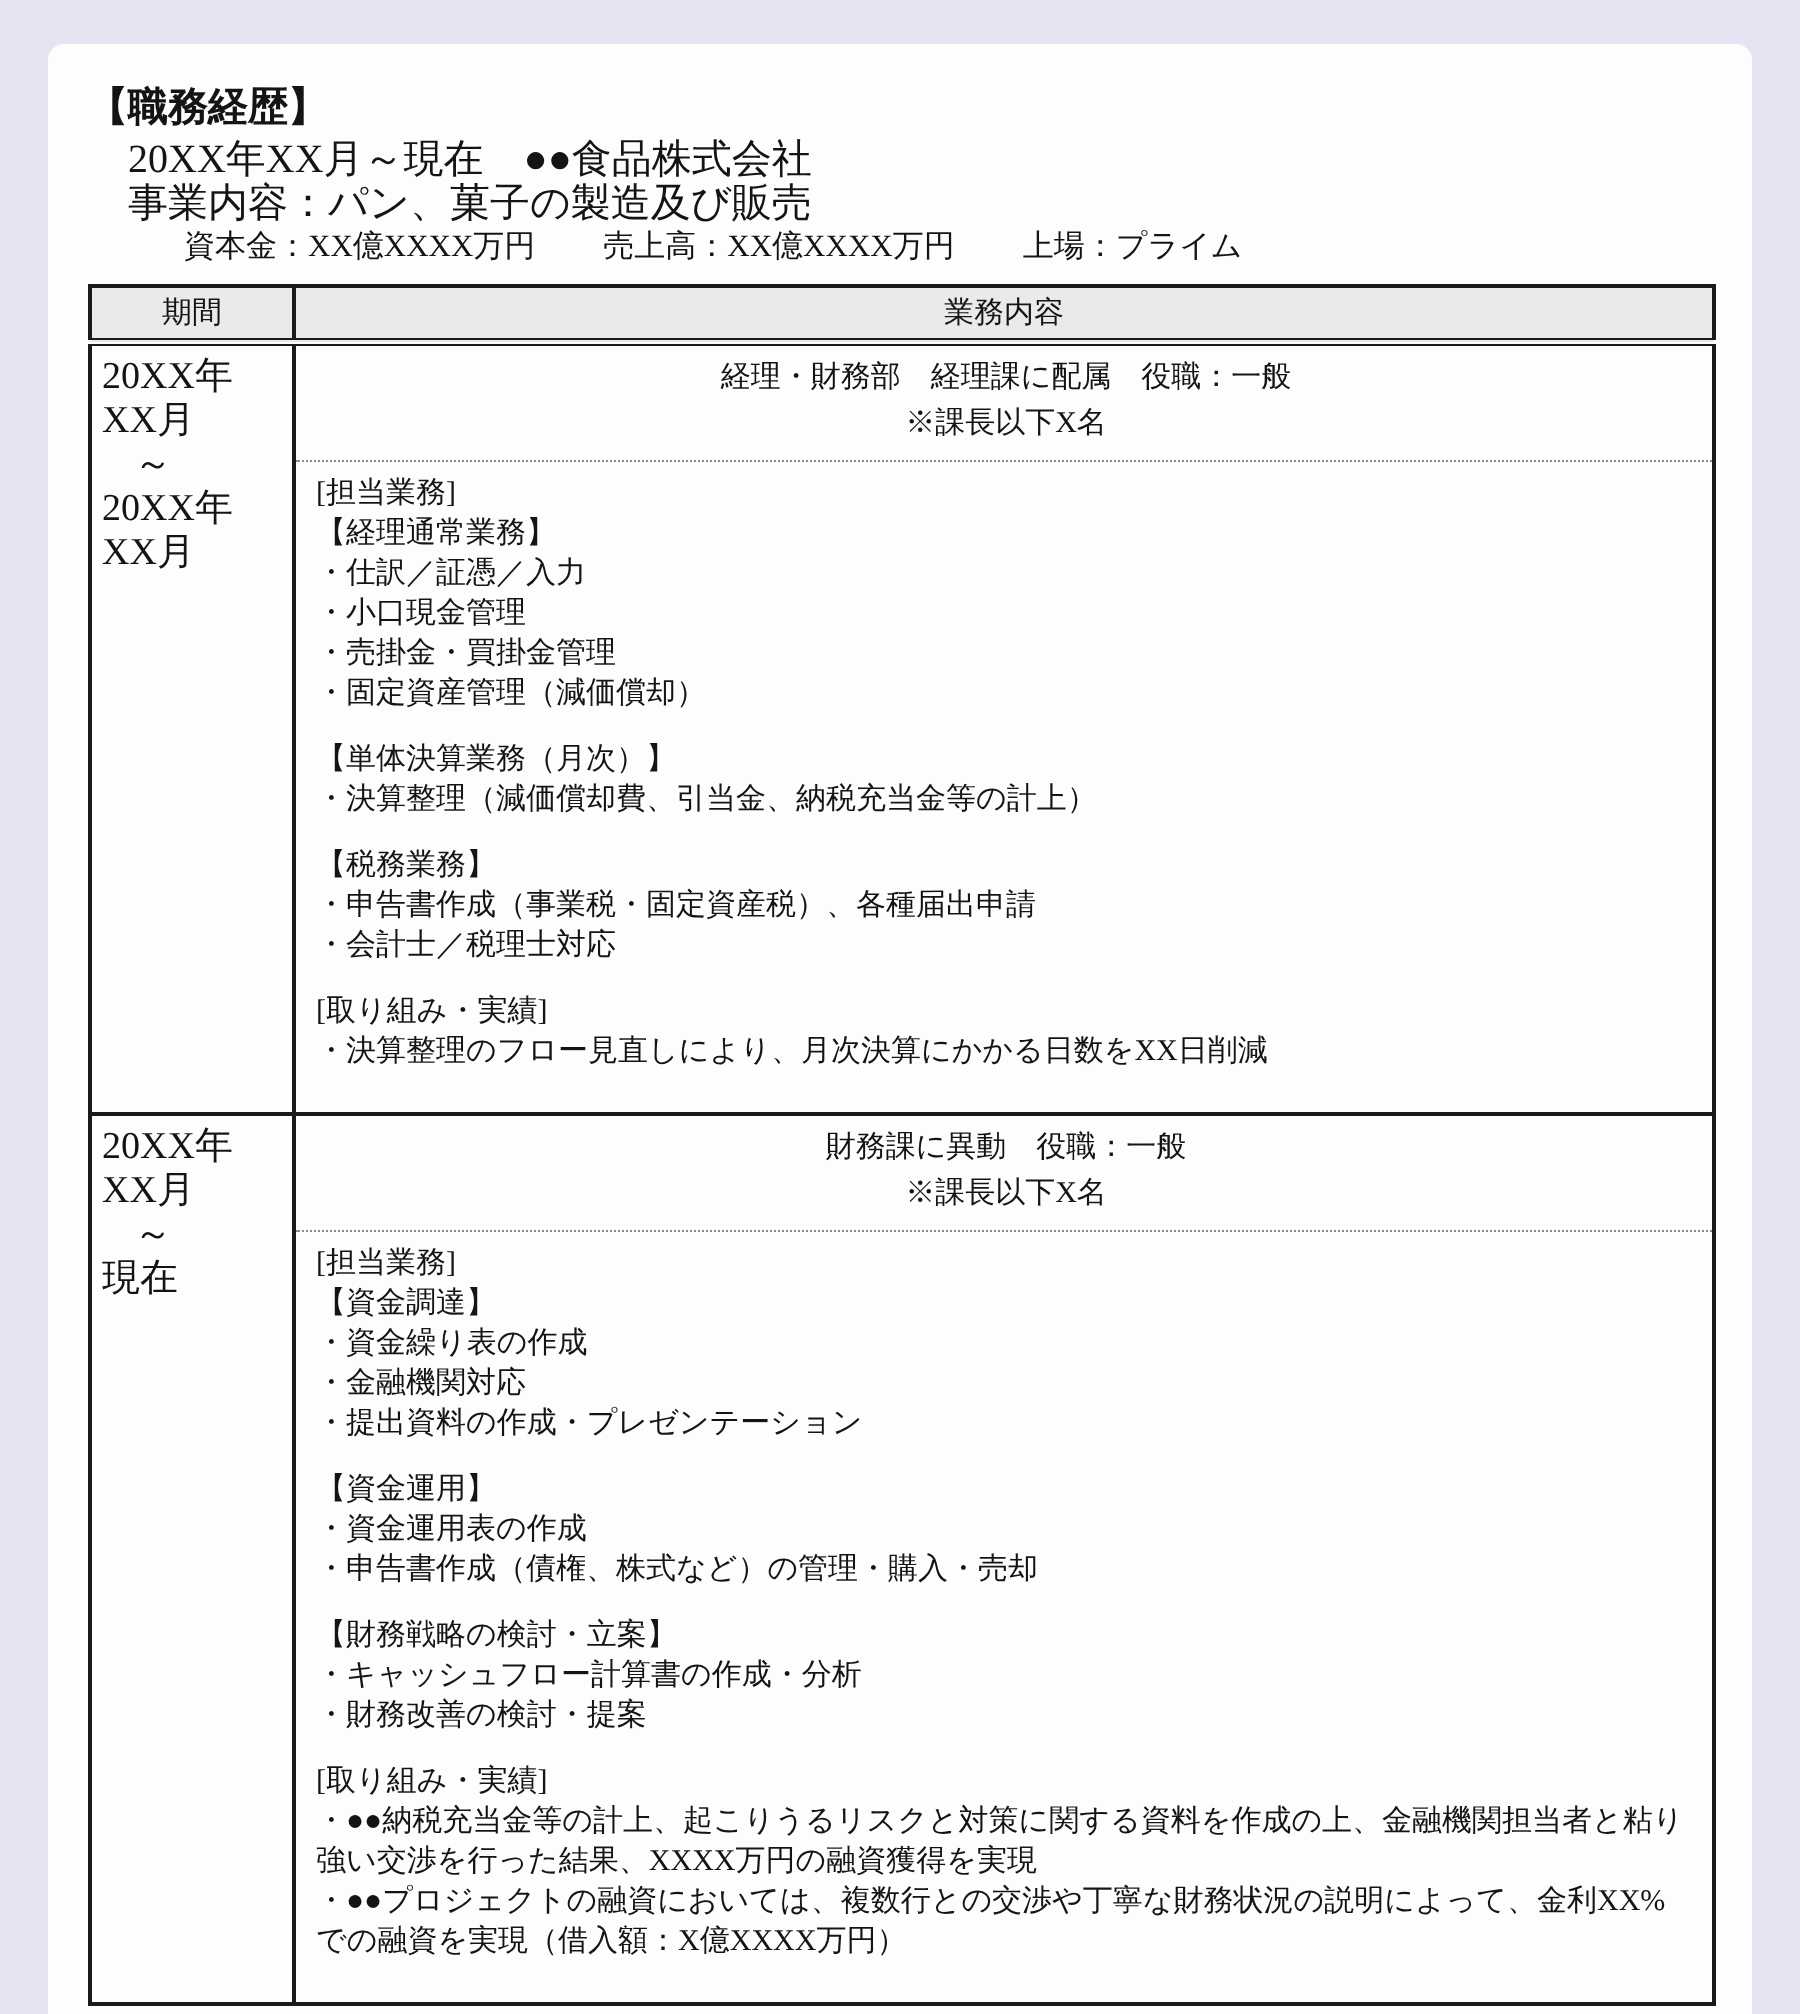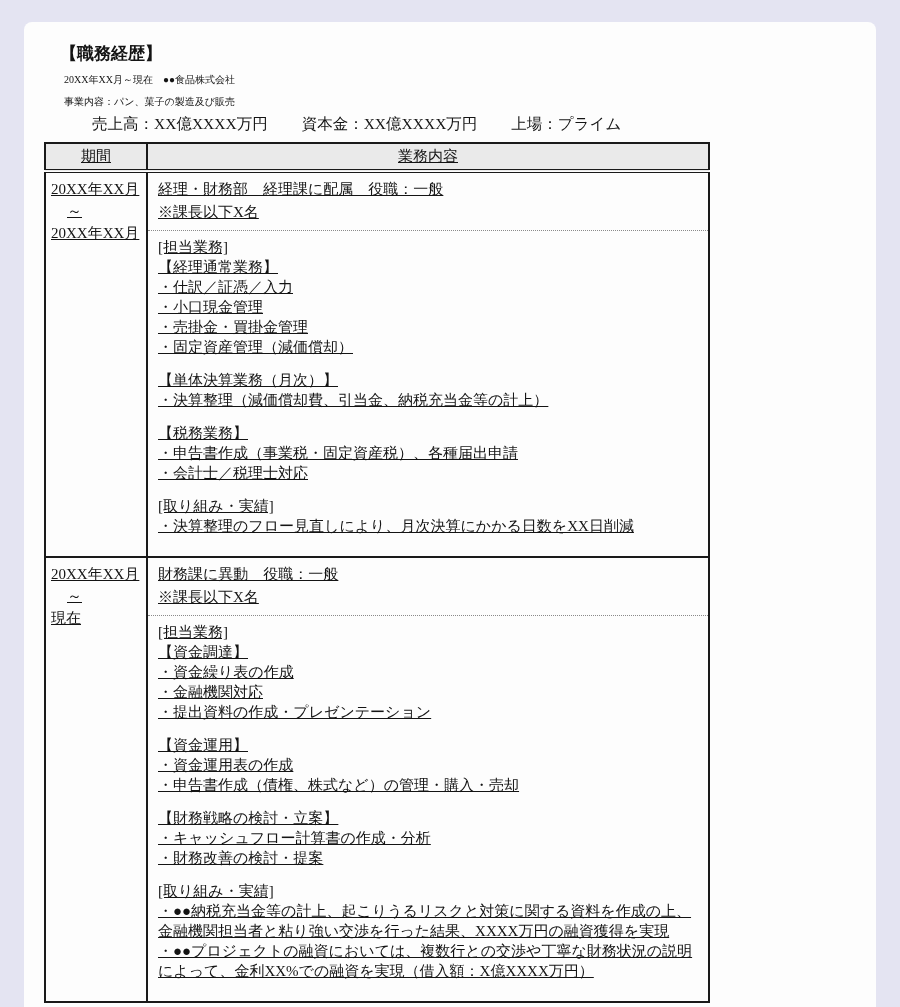--- a/index.html
+++ b/index.html
@@ -16,74 +16,74 @@
     left: 24px;
     top: 22px;
     width: 852px;
     min-height: 930px;
     background: #fdfdfd;
     border-radius: 8px;
     box-sizing: border-box;
     padding: 20px 18px 30px 20px;
   }
   .doc-title {
-    font-size: 17px;
+    font-size: 20px;
     font-weight: bold;
-    margin: 2px 0 5px 16px;
+    margin: 2px 0 5px 0;
     line-height: 20px;
   }
   .hdr-line {
-    font-size: 10px;
+    font-size: 20px;
     line-height: 22px;
     margin-left: 20px;
   }
   .stats-row {
     display: flex;
     gap: 34px;
     font-size: 15.5px;
     line-height: 22px;
     margin-left: 48px;
   }
   table.career {
     border-collapse: collapse;
     table-layout: fixed;
-    width: 666px;
+    width: 814px;
     margin-top: 7px;
-    text-decoration: underline;
   }
   table.career, table.career th, table.career td {
     border: 2px solid #1a1a1a;
   }
   table.career th {
     background: #eaeaea;
     font-weight: normal;
     font-size: 15px;
     padding: 3px 4px;
     border-bottom: 4px double #1a1a1a;
     text-align: center;
   }
   col.c-period { width: 102px; }
   td.period {
     vertical-align: top;
-    font-size: 15px;
+    font-size: 19px;
     padding: 5px 3px 5px 5px;
     line-height: 22px;
   }
   td.period .tilde { margin-left: 16px; }
   td.content {
     vertical-align: top;
     padding: 0;
     font-size: 15px;
   }
   .assignment {
     padding: 5px 8px 6px 10px;
   }
   .assignment .line {
     line-height: 23px;
     min-height: 23px;
+    text-align: center;
   }
   .cell-divider {
     border-top: 1px dotted #8a8a8a;
     height: 0;
   }
   .details {
     padding: 6px 10px 20px 10px;
   }
   .details .line {
     line-height: 20px;
@@ -99,22 +99,22 @@
 <body>
 
 <div class="card">
 
   <div class="doc-title">【職務経歴】</div>
 
   <div class="hdr-line">20XX年XX月～現在　●●食品株式会社</div>
   <div class="hdr-line">事業内容：パン、菓子の製造及び販売</div>
 
   <div class="stats-row">
+    <span>資本金：XX億XXXX万円</span>
     <span>売上高：XX億XXXX万円</span>
-    <span>資本金：XX億XXXX万円</span>
     <span>上場：プライム</span>
   </div>
 
   <table class="career">
     <colgroup>
         <col class="c-period">
         <col>
       </colgroup>
     <thead>
       <tr>

